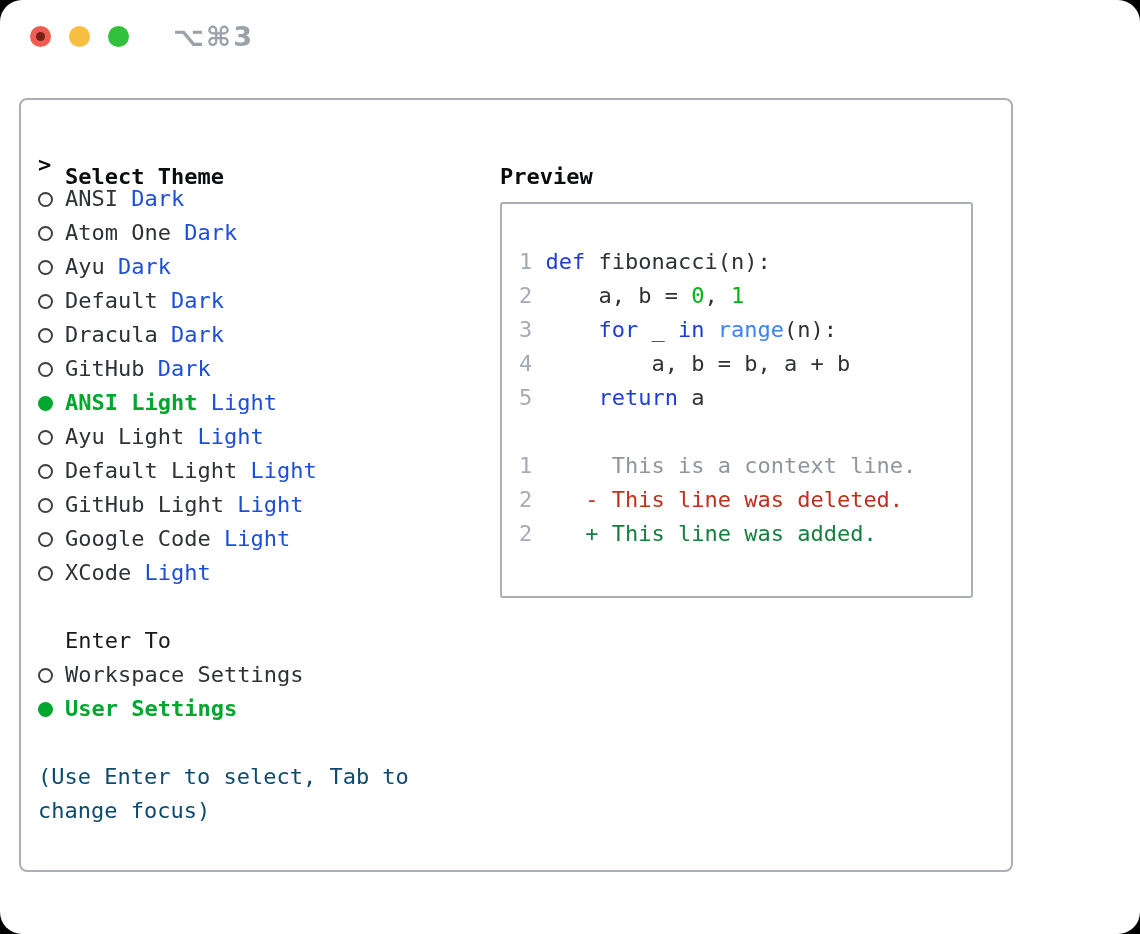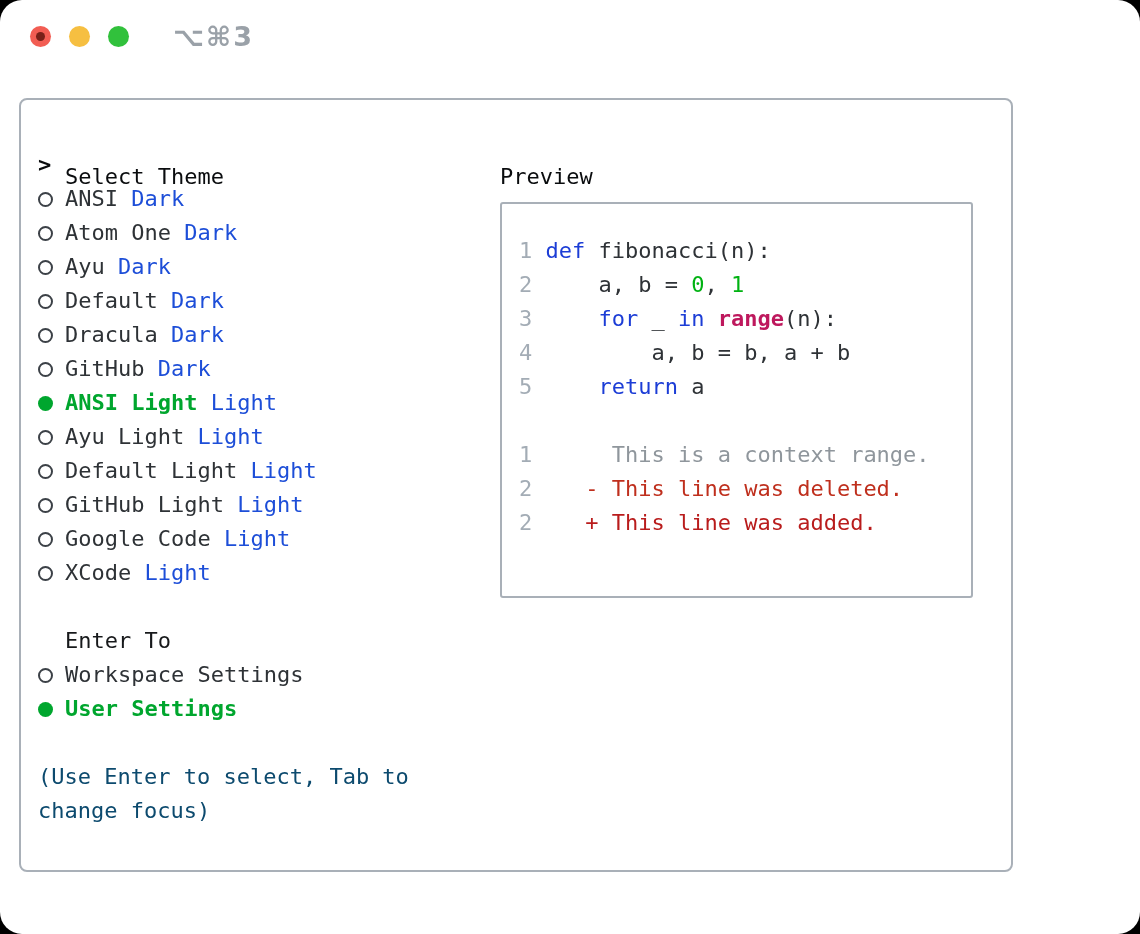--- a/index.html
+++ b/index.html
@@ -39,49 +39,49 @@
     box-sizing:border-box;
     font-size:22px;line-height:34px;
   }
   .panel-left{position:absolute;left:17px;top:48px;width:420px;}
   .row{height:34px;display:flex;align-items:center;white-space:pre;}
   .bullet-col{width:27px;flex:none;display:flex;align-items:center;}
   .bullet{width:15px;height:15px;border-radius:50%;
     border:2px solid #3c4147;box-sizing:border-box;}
   .bullet.sel{background:#00a62e;border:none;}
   .prompt{color:#0a0c0e;font-weight:bold;}
-  .panel-title{color:#0a0c0e;font-weight:normal;margin-top:24px;}
+  .panel-title{color:#0a0c0e;font-weight:bold;margin-top:24px;}
   .name{color:#2e3236;}
   .name.green{color:#00a62e;font-weight:bold;}
   .variant{color:#1d4ed8;}
   .spacer{height:34px;}
   .section-title{color:#17191b;}
   .help{
     color:#0c4a6e;white-space:normal;width:400px;
     margin-top:0;
   }
   
   .panel-right{position:absolute;left:479px;top:48px;}
   .preview-box{
     margin-top:20px;
     width:473px;height:396px;
     border:2px solid #a9b0b8;border-radius:3px;
     box-sizing:border-box;
     overflow:hidden;
   }
-  .code{padding:30px 0 0 17px;}
+  .code{padding:41px 0 0 17px;}
   .line{height:34px;white-space:pre;}
   .num{color:#a3acb5;}
   .kw{color:#1c3dd6;}
-  .fn{color:#be185d;font-weight:bold;}
+  .fn{color:#3b82f6;}
   .lit{color:#00b212;}
   .txt{color:#2e3236;}
   .ctx{color:#8f969c;}
   .del{color:#bf2f1d;}
-  .add{color:#b91c1c;margin-top:7px;}
+  .add{color:#15803d;margin-top:7px;}
 </style>
 </head>
 <body>
 
 <div class="window">
 
   <div class="titlebar">
     <div class="lights">
       <span class="light red"></span>
       <span class="light yellow"></span>
@@ -133,21 +133,21 @@
         <span class="panel-title">Preview</span>
       </div>
       <div class="preview-box">
         <div class="code" id="preview-code">
             <div class="line"><span class="num">1</span><span class="txt"> </span><span class="kw">def</span><span class="txt"> fibonacci(n):</span></div>
             <div class="line"><span class="num">2</span><span class="txt">     a, b = </span><span class="lit">0</span><span class="txt">, </span><span class="lit">1</span></div>
             <div class="line"><span class="num">3</span><span class="txt">     </span><span class="kw">for</span><span class="txt"> _ </span><span class="kw">in</span><span class="txt"> </span><span class="fn">range</span><span class="txt">(n):</span></div>
             <div class="line"><span class="num">4</span><span class="txt">         a, b = b, a + b</span></div>
             <div class="line"><span class="num">5</span><span class="txt">     </span><span class="kw">return</span><span class="txt"> a</span></div>
             <div class="line"><span class="num"></span></div>
-            <div class="line"><span class="num">1</span><span class="ctx">      This is a context range.</span></div>
+            <div class="line"><span class="num">1</span><span class="ctx">      This is a context line.</span></div>
             <div class="line"><span class="num">2</span><span class="del">    - This line was deleted.</span></div>
             <div class="line"><span class="num">2</span><span class="add">    + This line was added.</span></div>
           </div>
       </div>
     </div>
 
   </div>
 </div>
 
 </body></html>

